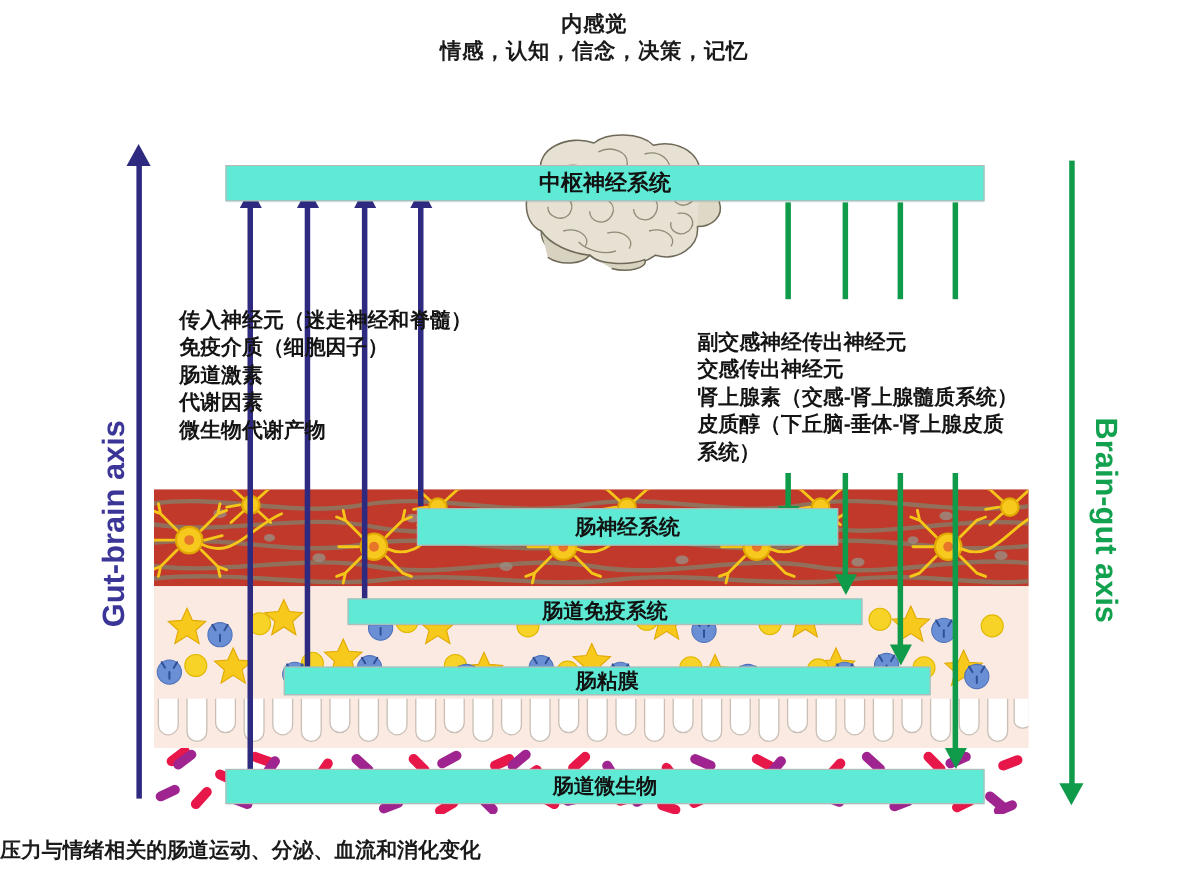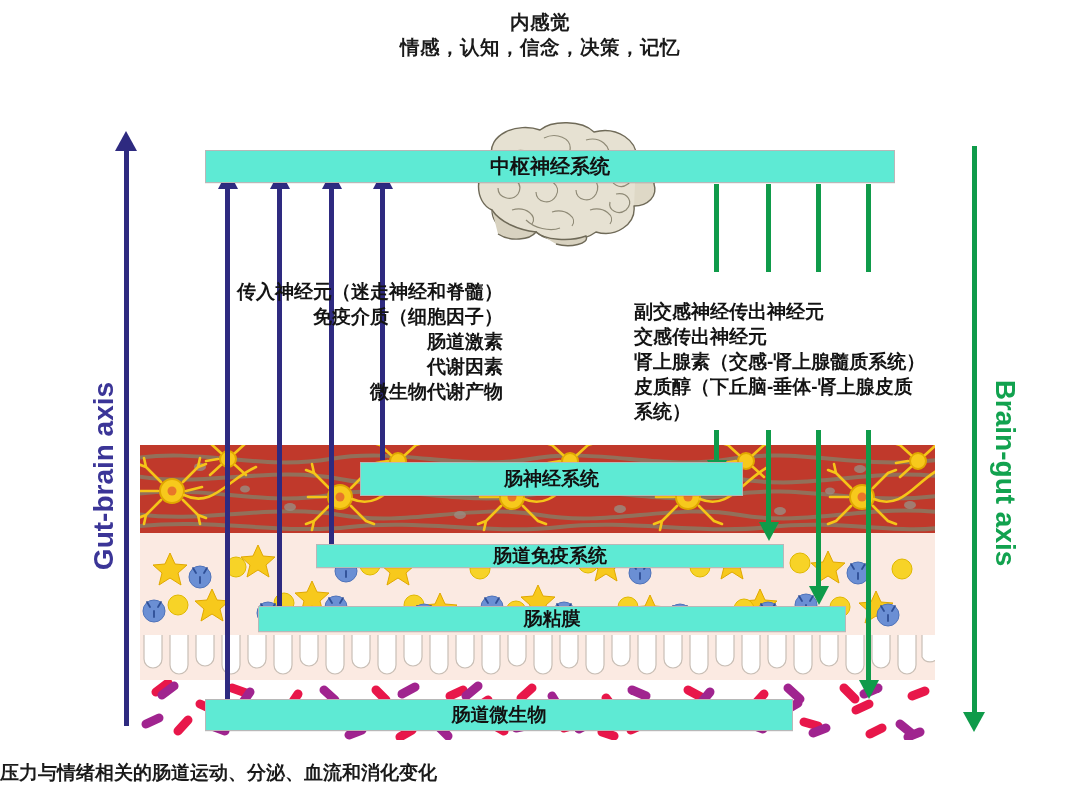--- a/index.html
+++ b/index.html
@@ -43,39 +43,39 @@
 
   
   #brain{position:absolute;left:440px;top:118px;width:240px;height:130px;}
 
   
   .lbox{position:absolute;background:#5eead4;border:1px solid #b8b8b8;
     display:flex;align-items:center;justify-content:center;
     font-weight:bold;font-size:20px;color:#121212;box-sizing:border-box;
     box-shadow:0 1px 0 rgba(0,0,0,.06);}
   #box-cns{left:205px;top:150px;width:690px;height:33px;}
-  #box-ens{left:360px;top:462px;width:383px;height:34px;font-size:19px;}
+  #box-ens{left:379px;top:462px;width:383px;height:34px;font-size:19px;}
   #box-immune{left:316px;top:544px;width:468px;height:24px;font-size:19px;}
   #box-mucosa{left:258px;top:606px;width:588px;height:26px;font-size:19px;}
-  #box-microbiome{left:205px;top:699px;width:588px;height:32px;font-size:19px;}
+  #box-microbiome{left:205px;top:699px;width:690px;height:32px;font-size:19px;}
 
   
   .aff{position:absolute;width:5px;background:#2e2a80;}
   .aff-head{position:absolute;width:0;height:0;
     border-left:10px solid transparent;border-right:10px solid transparent;
     border-bottom:19px solid #2e2a80;}
   
   .eff{position:absolute;width:5px;background:#0f9b4a;}
   .eff-head{position:absolute;width:0;height:0;
     border-left:10px solid transparent;border-right:10px solid transparent;
     border-top:19px solid #0f9b4a;}
 
   
   .annot{position:absolute;font-weight:bold;font-size:19px;line-height:25px;color:#141414;}
-  #annot-afferent{left:163px;top:279px;width:340px;text-align:right;}
+  #annot-afferent{left:163px;top:279px;width:340px;}
   #annot-efferent{left:634px;top:299px;width:340px;}
 
   
   #tissue{position:absolute;left:140px;top:445px;width:795px;height:295px;}
   #muscle{position:absolute;left:0;top:0;width:795px;height:88px;
     background:#c0392b;overflow:hidden;}
   #lamina{position:absolute;left:0;top:88px;width:795px;height:147px;
     background:#fbeae2;overflow:hidden;}
   #villi{position:absolute;left:0;top:190px;width:795px;height:45px;overflow:hidden;}
   #microbiome{position:absolute;left:0;top:235px;width:795px;height:60px;

